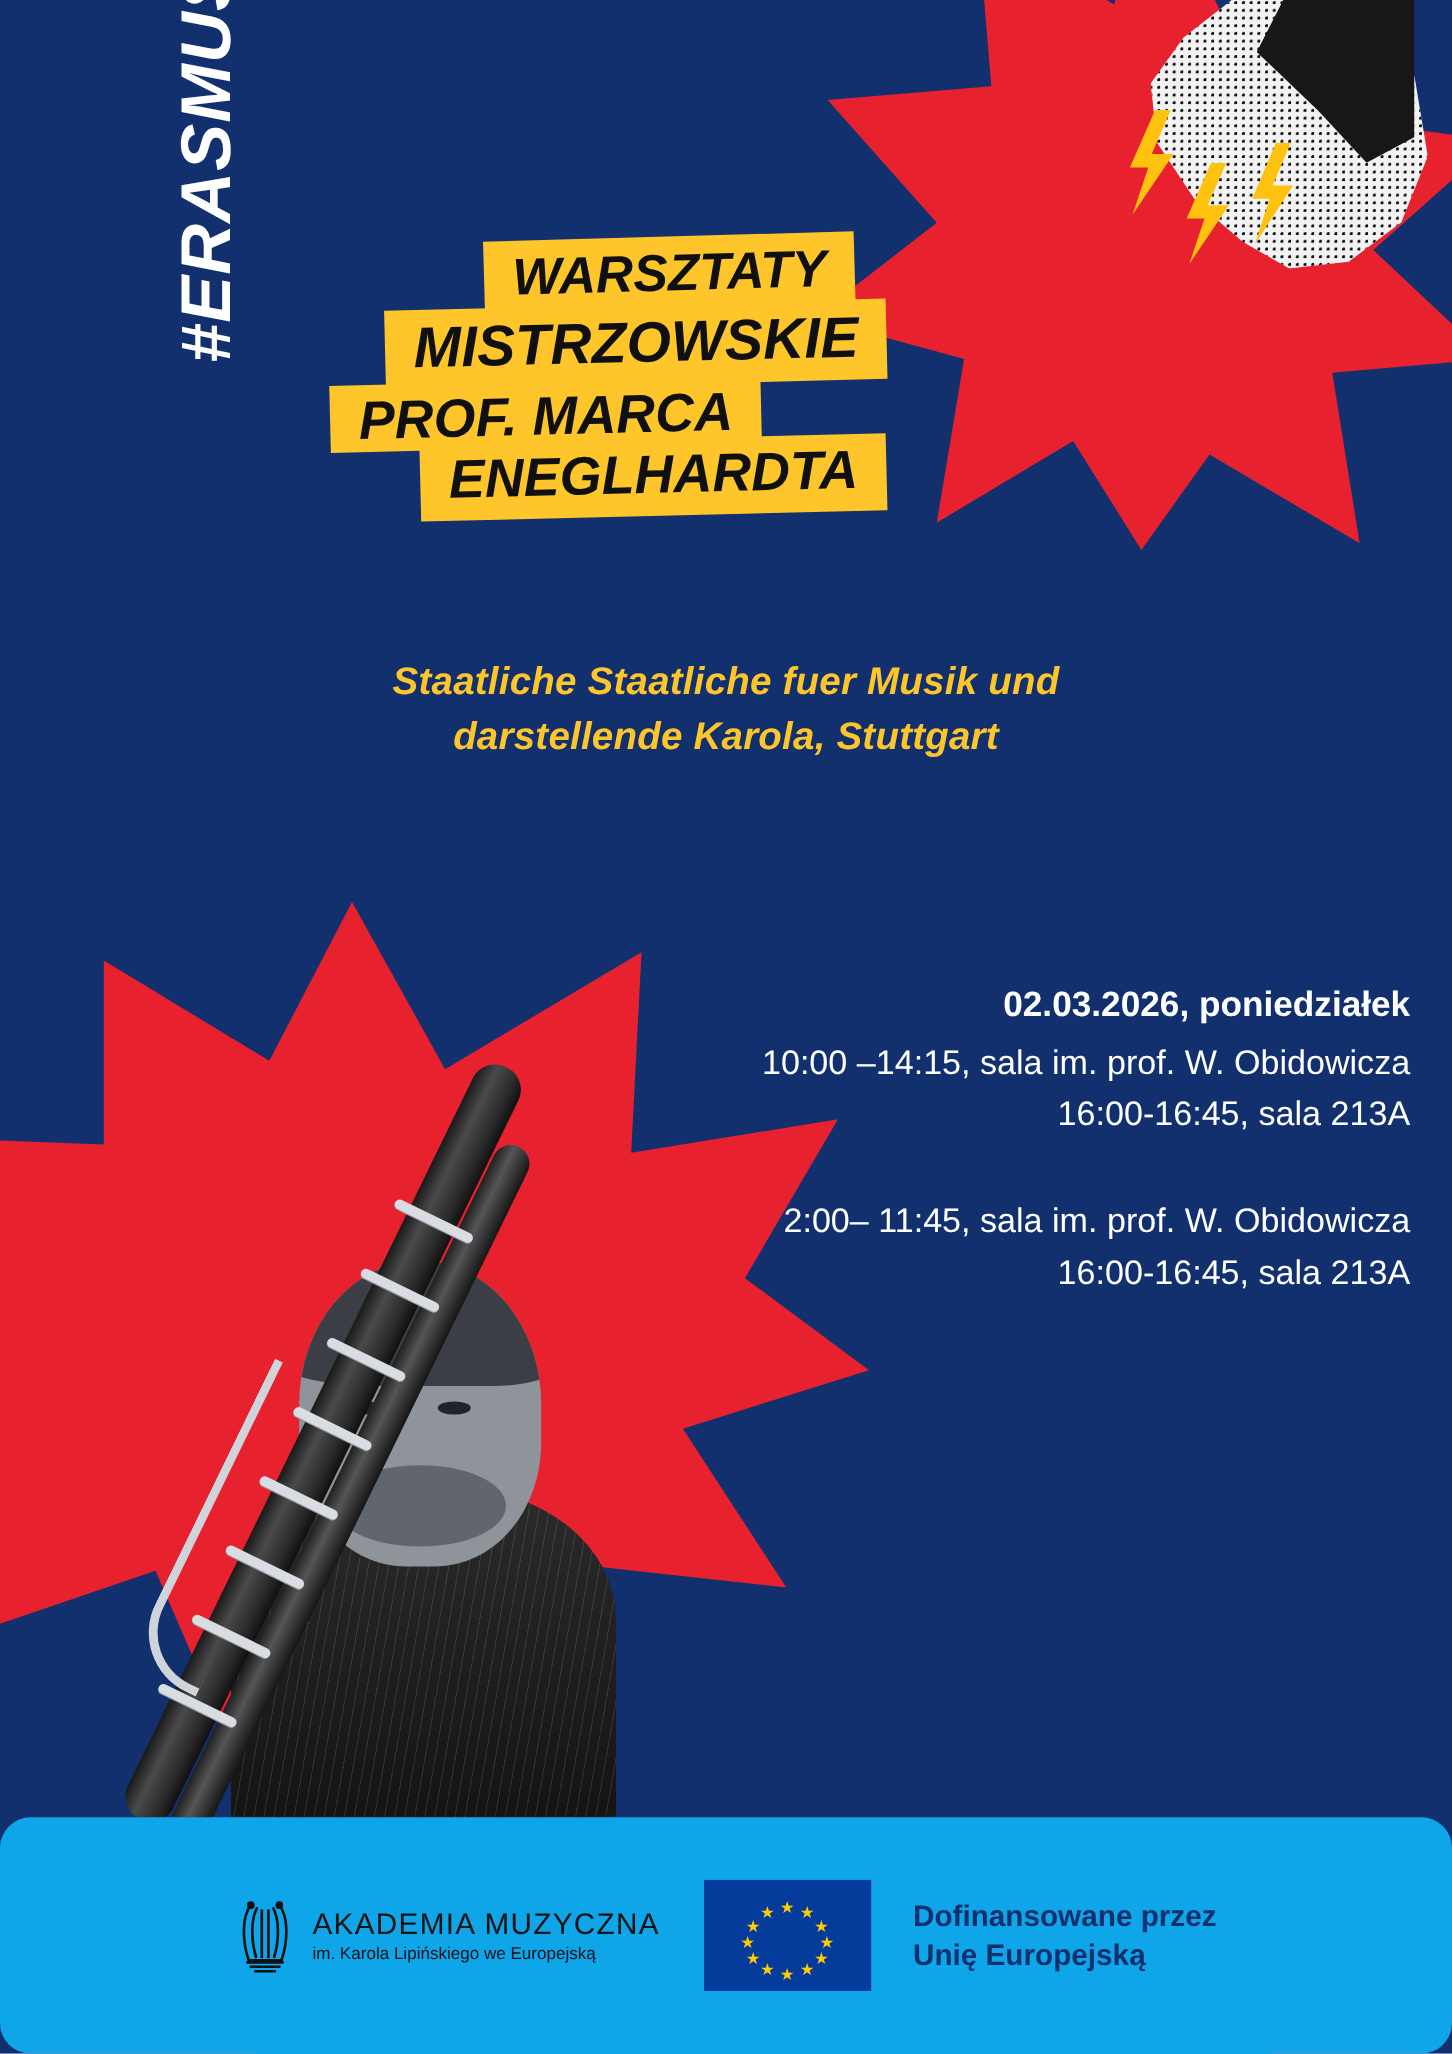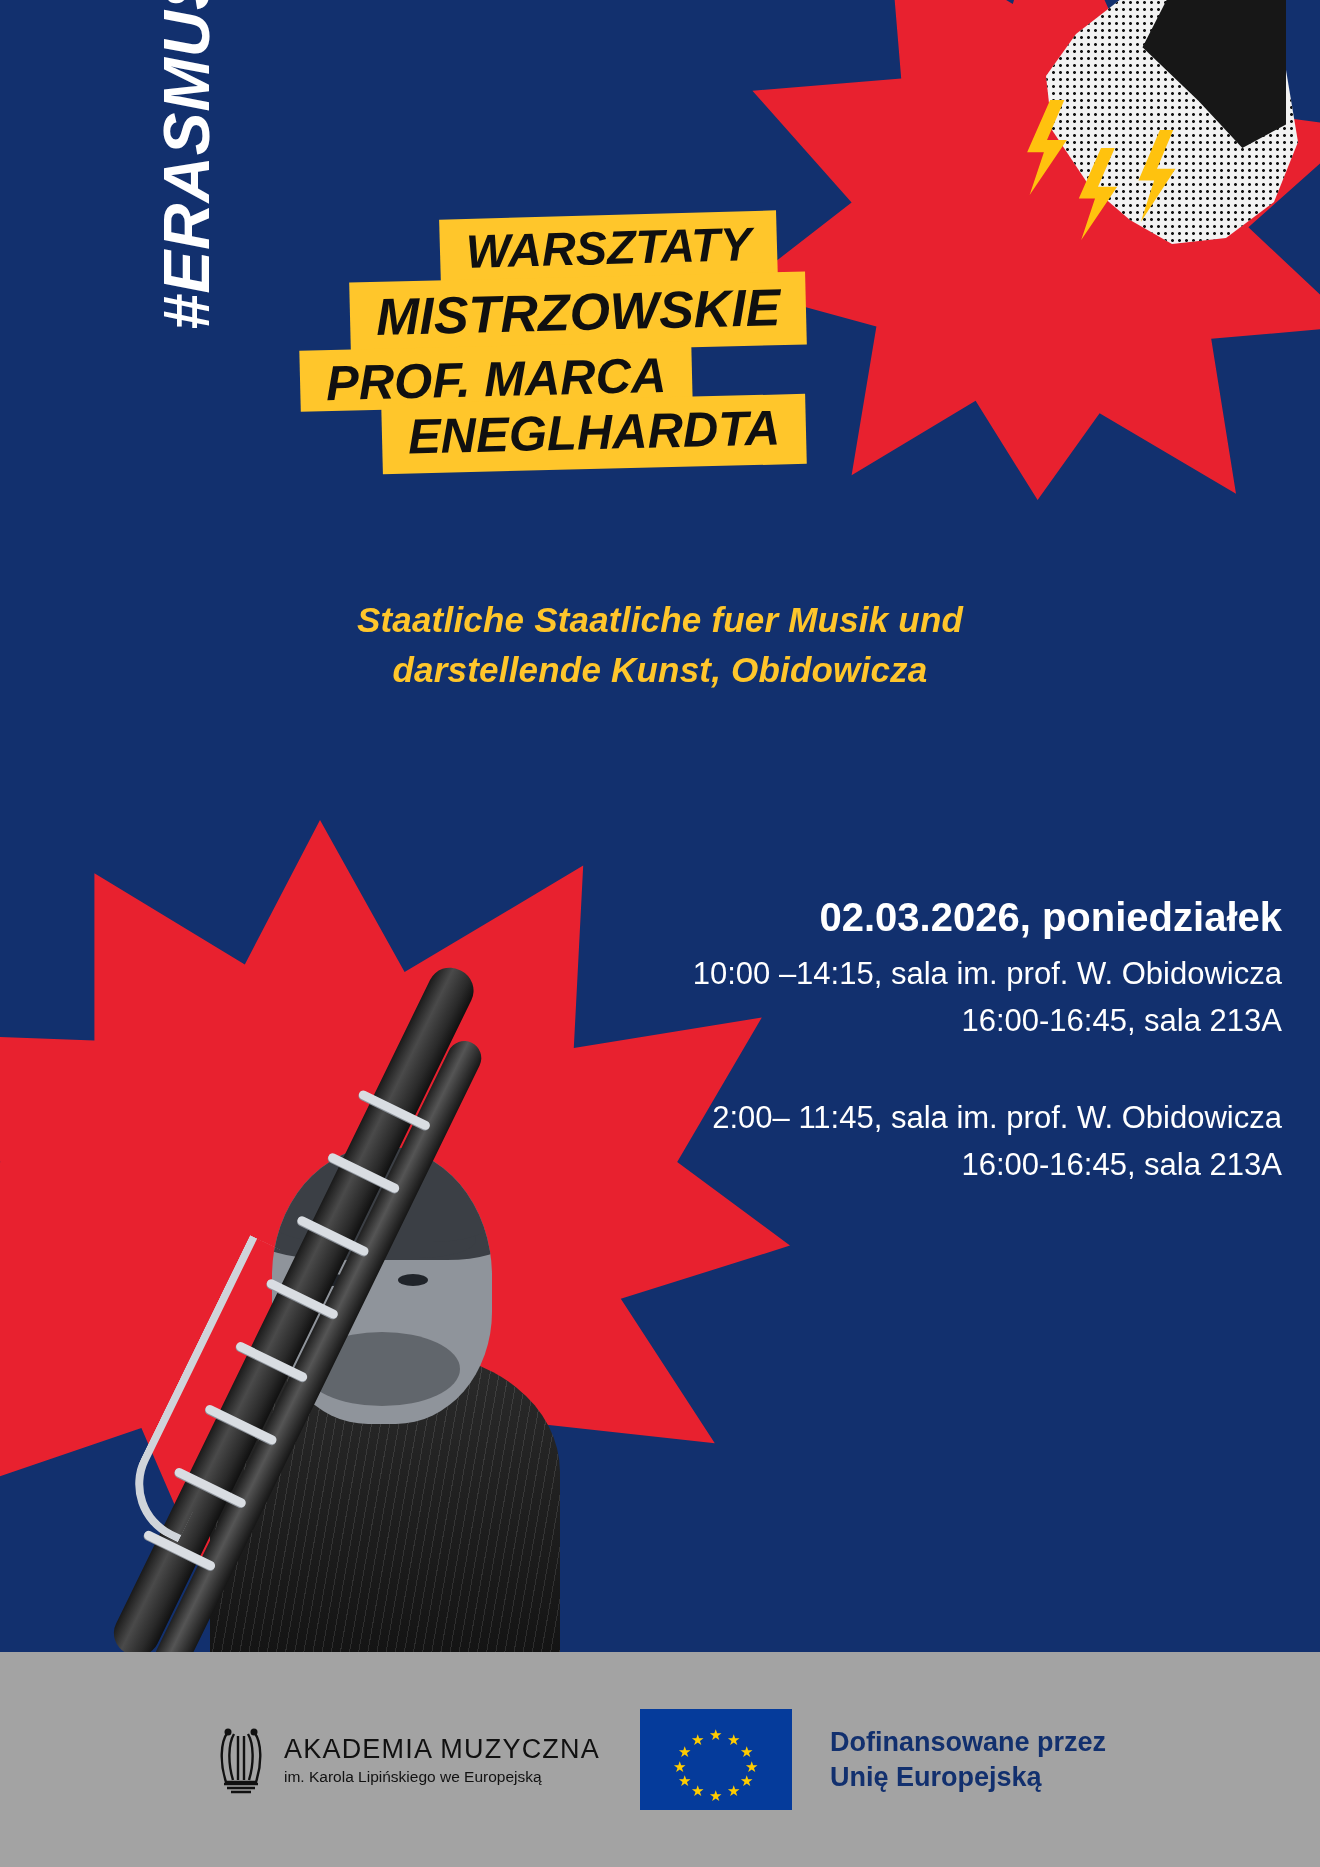--- a/index.html
+++ b/index.html
@@ -151,21 +151,21 @@
   
   .schedule {
     position: absolute;
     right: 38px;
     top: 895px;
     width: 740px;
     text-align: right;
     color: #ffffff;
   }
   .sched-day {
-    font-size: 40px;
+    font-size: 32px;
     font-weight: 700;
     margin-bottom: 10px;
   }
   .sched-line {
     font-size: 31px;
     font-weight: 400;
     line-height: 1.52;
   }
   .sched-group + .sched-group { margin-top: 50px; }
 
@@ -279,25 +279,26 @@
     background: transparent;
   }
 
   
   .footer {
     position: absolute;
     left: 0;
     bottom: 0;
     width: 1320px;
     height: 215px;
-    background: #a3a3a3;
+    background: #0ea5e9;
     display: flex;
     align-items: center;
     justify-content: center;
     gap: 40px;
+    border-radius: 28px;
   }
   .am-logo {
     display: flex;
     align-items: center;
     gap: 16px;
   }
   .lyre {
     width: 54px; height: 72px;
     display: block;
   }
@@ -359,21 +360,21 @@
 
   <div class="titleblock">
     <div><span class="bar bar1">WARSZTATY</span></div>
     <div><span class="bar bar2">MISTRZOWSKIE</span></div>
     <div><span class="bar bar3">PROF. MARCA</span></div>
     <div><span class="bar bar4">ENEGLHARDTA</span></div>
   </div>
 
   <div class="subtitle">
     <div>Staatliche Staatliche fuer Musik und</div>
-    <div>darstellende Kunst, Obidowicza</div>
+    <div>darstellende Karola, Stuttgart</div>
   </div>
 
   <div class="photo">
     <div class="person">
       <div class="shoulders"></div>
       <div class="head">
         <div class="eye l"></div>
         <div class="eye r"></div>
       </div>
     </div>

